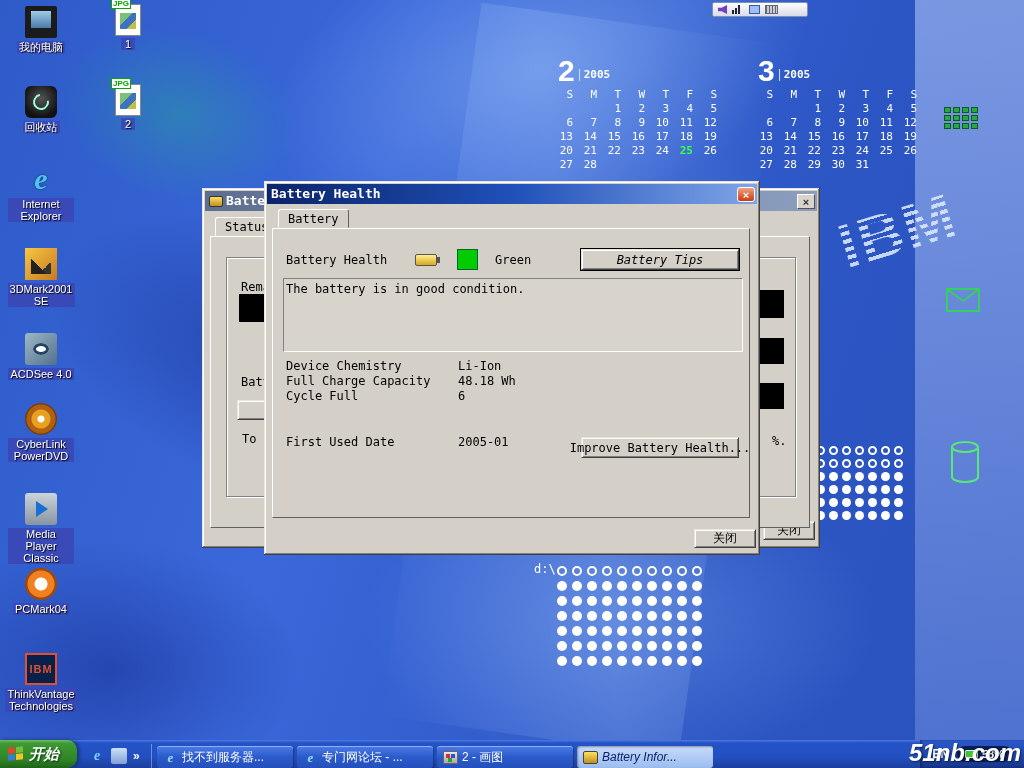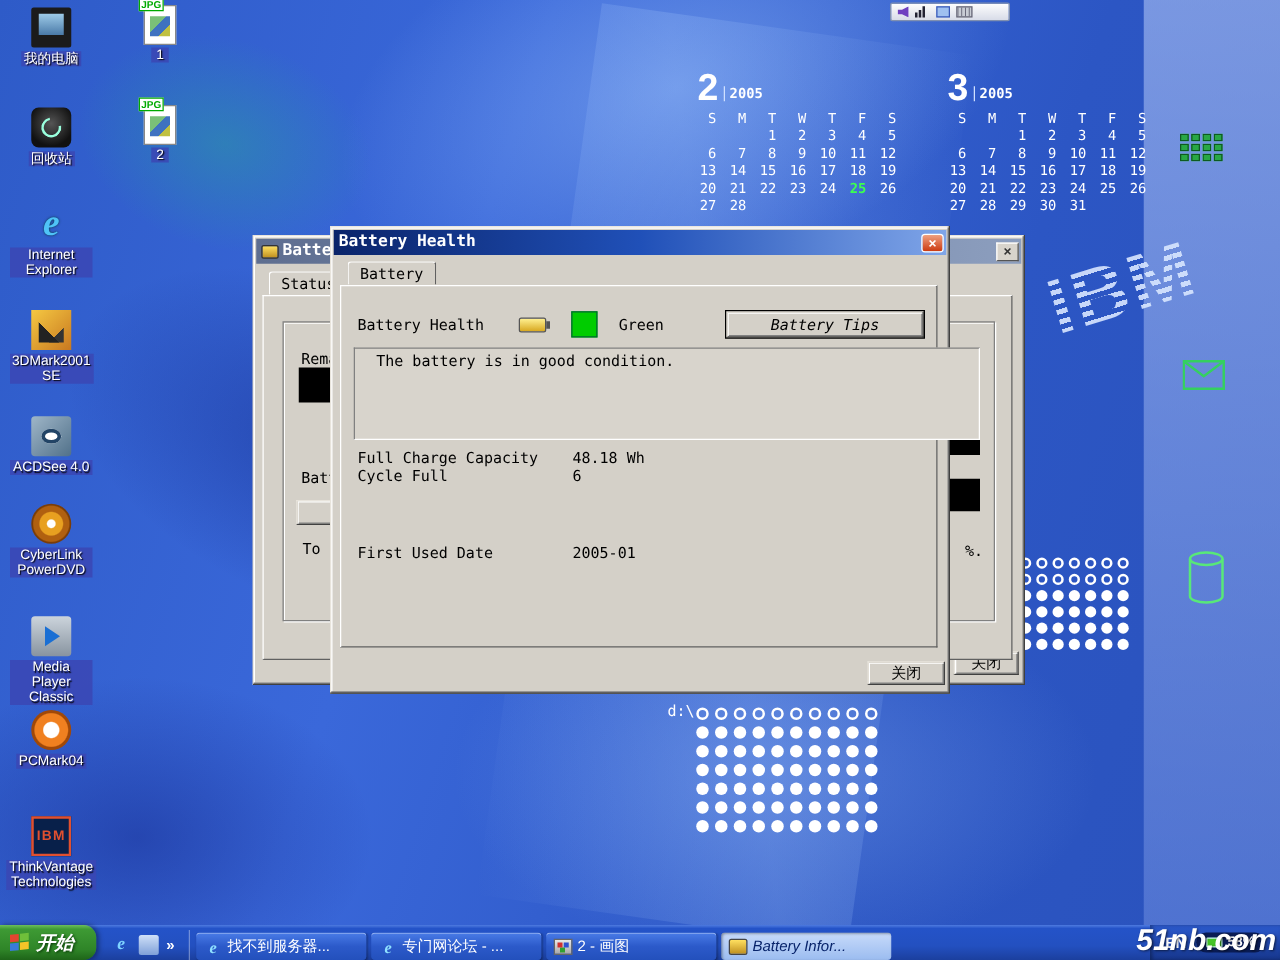--- a/index.html
+++ b/index.html
@@ -78,21 +78,21 @@
   .tb-icon{width:14px;height:11px;flex:0 0 auto;background:linear-gradient(#FFE060,#C09020);border:1px solid #333;border-radius:2px;}
   .closebtn{width:18px;height:15px;text-align:center;font:bold 11px/14px "Liberation Sans",sans-serif;flex:0 0 auto;}
   .close-red{background:linear-gradient(#F0A080,#CC3A10);color:#fff;border:1px solid #fff;border-radius:3px;}
   .close-gray{background:#D8D4CC;color:#333;border:1px solid;border-color:#fff #555 #555 #fff;}
   .win-body{position:absolute;left:3px;right:3px;top:23px;bottom:3px;font-family:"DejaVu Sans Mono",monospace;font-size:12px;color:#000;}
   .tab{position:absolute;height:19px;padding:0 9px;background:#D4D0C8;font:12px/19px "DejaVu Sans Mono",monospace;border:1px solid;border-color:#fff #606060 #D4D0C8 #fff;border-radius:3px 3px 0 0;z-index:2;}
   .tabpage{position:absolute;background:#D4D0C8;border:1px solid;border-color:#fff #606060 #606060 #fff;z-index:1;}
   .btn{position:absolute;background:#D4D0C8;font:12px "DejaVu Sans Mono",monospace;color:#000;display:flex;align-items:center;justify-content:center;border:1px solid;border-color:#E8E4DC #404040 #404040 #E8E4DC;box-shadow:inset 1px 1px 0 #fff,inset -1px -1px 0 #808080;cursor:default;white-space:nowrap;}
   .btn-default{outline:1px solid #000;font-style:italic;}
   .lbl{position:absolute;white-space:nowrap;}
-  #condition-box{position:absolute;left:10px;top:49px;width:501px;height:74px;border:1px solid;border-color:#808080 #fff #fff #808080;padding:3px 17px;background:#D8D4CC;}
+  #condition-box{position:absolute;left:10px;top:49px;width:460px;height:74px;border:1px solid;border-color:#808080 #fff #fff #808080;padding:3px 2px;background:#D8D4CC;}
   #health-indicator{position:absolute;left:184px;top:20px;width:21px;height:21px;background:#00CC00;border:1px solid #063;}
   .batt-glyph{position:absolute;left:142px;top:25px;width:22px;height:12px;background:linear-gradient(#FFF090,#D8A820);border:1px solid #555;border-radius:2px;}
   .batt-glyph:after{content:"";position:absolute;right:-4px;top:2px;width:3px;height:6px;background:#555;}
   #dlg-fields{position:absolute;left:13px;top:130px;line-height:15px;}
   .field-row{display:flex;}
   .f-label{width:172px;}
   #first-used-row{position:absolute;left:13px;top:206px;display:flex;}
   #first-used-row .f-label{width:172px;}
   .gauge-black{position:absolute;background:#000;}
   .groupbox{position:absolute;border:1px solid #808080;box-shadow:1px 1px 0 #fff,inset 1px 1px 0 #fff;}
@@ -476,32 +476,37 @@
     <div class="tab" style="left:11px;top:5px;">Battery</div>
     <div class="tabpage" style="left:5px;top:24px;width:478px;height:290px;">
       <div class="lbl" style="left:13px;top:24px;">Battery Health</div>
       <span class="batt-glyph"></span>
       <span id="health-indicator"></span>
       <div class="lbl" style="left:222px;top:24px;">Green</div>
       <div class="btn btn-default" style="left:308px;top:20px;width:158px;height:21px;">Battery Tips</div>
       <div id="condition-box">The battery is in good condition.</div>
       <div id="dlg-fields">
           <div class="field-row">
+            <div class="f-label">Device Chemistry</div>
+            <div class="f-value">Li-Ion</div>
+          </div>
+          <div class="field-row">
             <div class="f-label">Full Charge Capacity</div>
             <div class="f-value">48.18 Wh</div>
           </div>
           <div class="field-row">
             <div class="f-label">Cycle Full</div>
             <div class="f-value">6</div>
           </div>
         </div>
       <div id="first-used-row">
         <span class="f-label">First Used Date</span>
         <span class="f-value">2005-01</span>
       </div>
+      <div class="btn" style="left:308px;top:208px;width:158px;height:21px;">Improve Battery Health...</div>
     </div>
     <div class="btn" style="left:427px;top:325px;width:62px;height:19px;">关闭</div>
   </div>
 </div>
 
 <div id="taskbar">
   <div id="start-btn">
     <span class="winflag">
         <span></span>
         <span></span>

